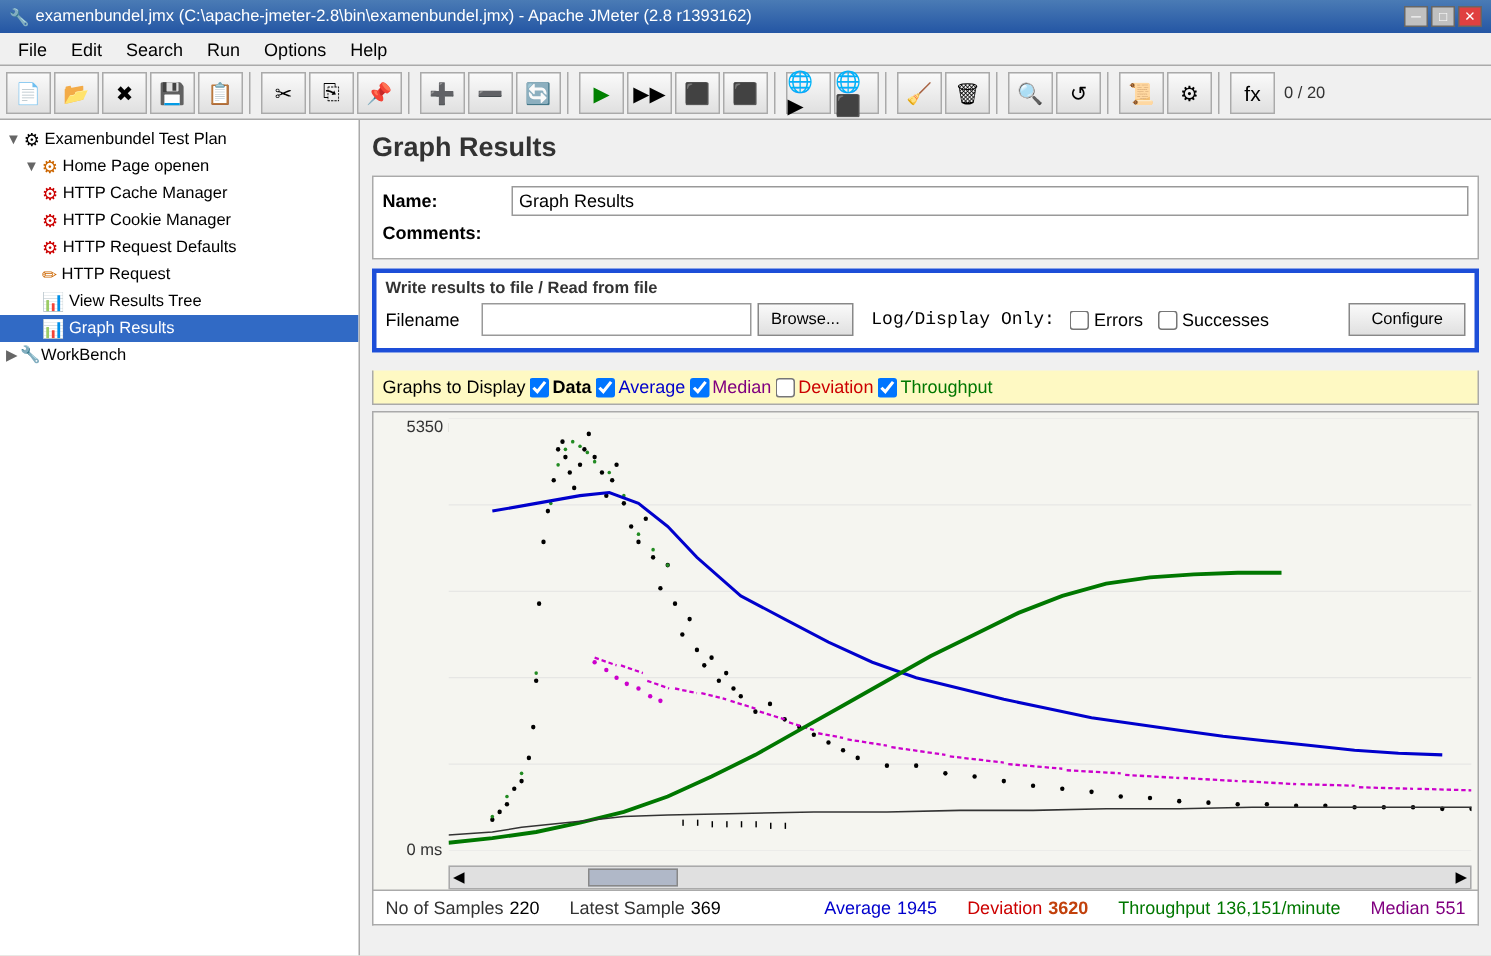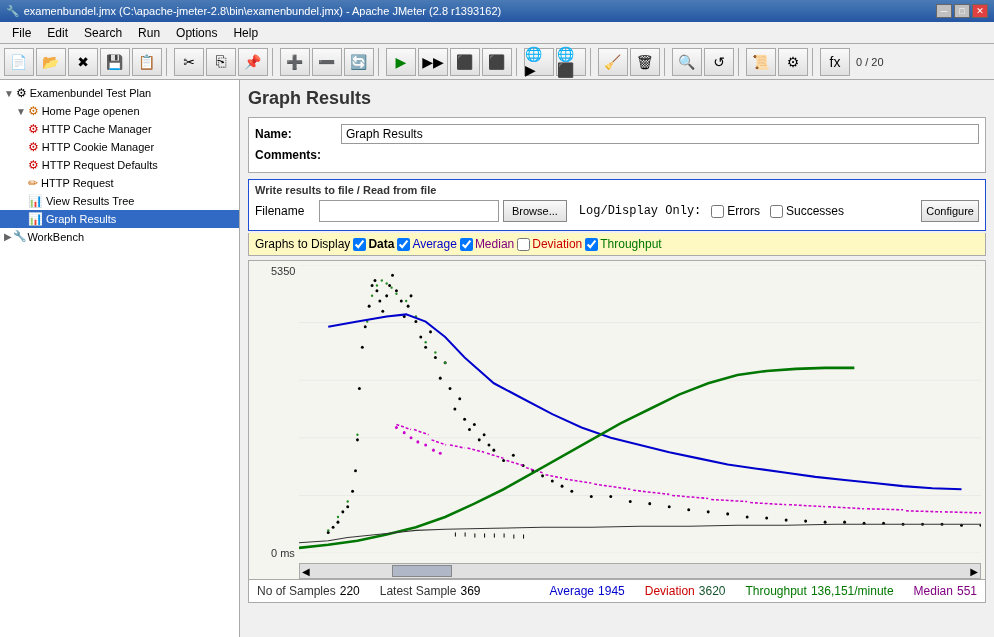--- a/index.html
+++ b/index.html
@@ -130,23 +130,23 @@
     .form-input {
       flex: 1;
       height: 20px;
       border: 1px solid #999;
       padding: 1px 4px;
       font-size: 12px;
     }
 
     
     .write-section {
-      border: 1px solid #1d4ed8;
+      border: 3px solid #1d4ed8;
       padding: 4px 6px;
-      margin-bottom: 2px;
+      margin-bottom: 12px;
       background: white;
     }
     .write-section-title {
       font-size: 11px;
       font-weight: bold;
       margin-bottom: 4px;
       color: #333;
     }
     .filename-row {
       display: flex;
@@ -166,21 +166,21 @@
     .browse-btn {
       height: 22px;
       padding: 0 8px;
       background: linear-gradient(to bottom, #fafafa, #e0e0e0);
       border: 1px solid #888;
       font-size: 11px;
       cursor: pointer;
     }
     .configure-btn {
       height: 22px;
-      padding: 0 4px;
+      padding: 0 14px;
       background: linear-gradient(to bottom, #fafafa, #e0e0e0);
       border: 1px solid #888;
       font-size: 11px;
       cursor: pointer;
       margin-left: auto;
     }
     .checkbox-label {
       display: flex;
       align-items: center;
       gap: 3px;
@@ -260,21 +260,21 @@
       background: white;
       border: 1px solid #aaa;
       border-top: none;
       padding: 4px 8px;
       font-size: 12px;
       gap: 20px;
     }
     .stat-item { display: flex; align-items: center; gap: 4px; }
     .stat-label { color: #333; }
     .stat-value { color: #000; }
-    .stat-value.red { color: #14532d; }
+    .stat-value.red { color: #c2410c; font-weight: bold; }
     .stat-value.blue { color: #0000cc; }
     .stat-value.green { color: #007700; }
 
     
     .workbench-row {
       display: flex;
       align-items: center;
       padding: 2px 4px;
       cursor: pointer;
       font-size: 11px;

